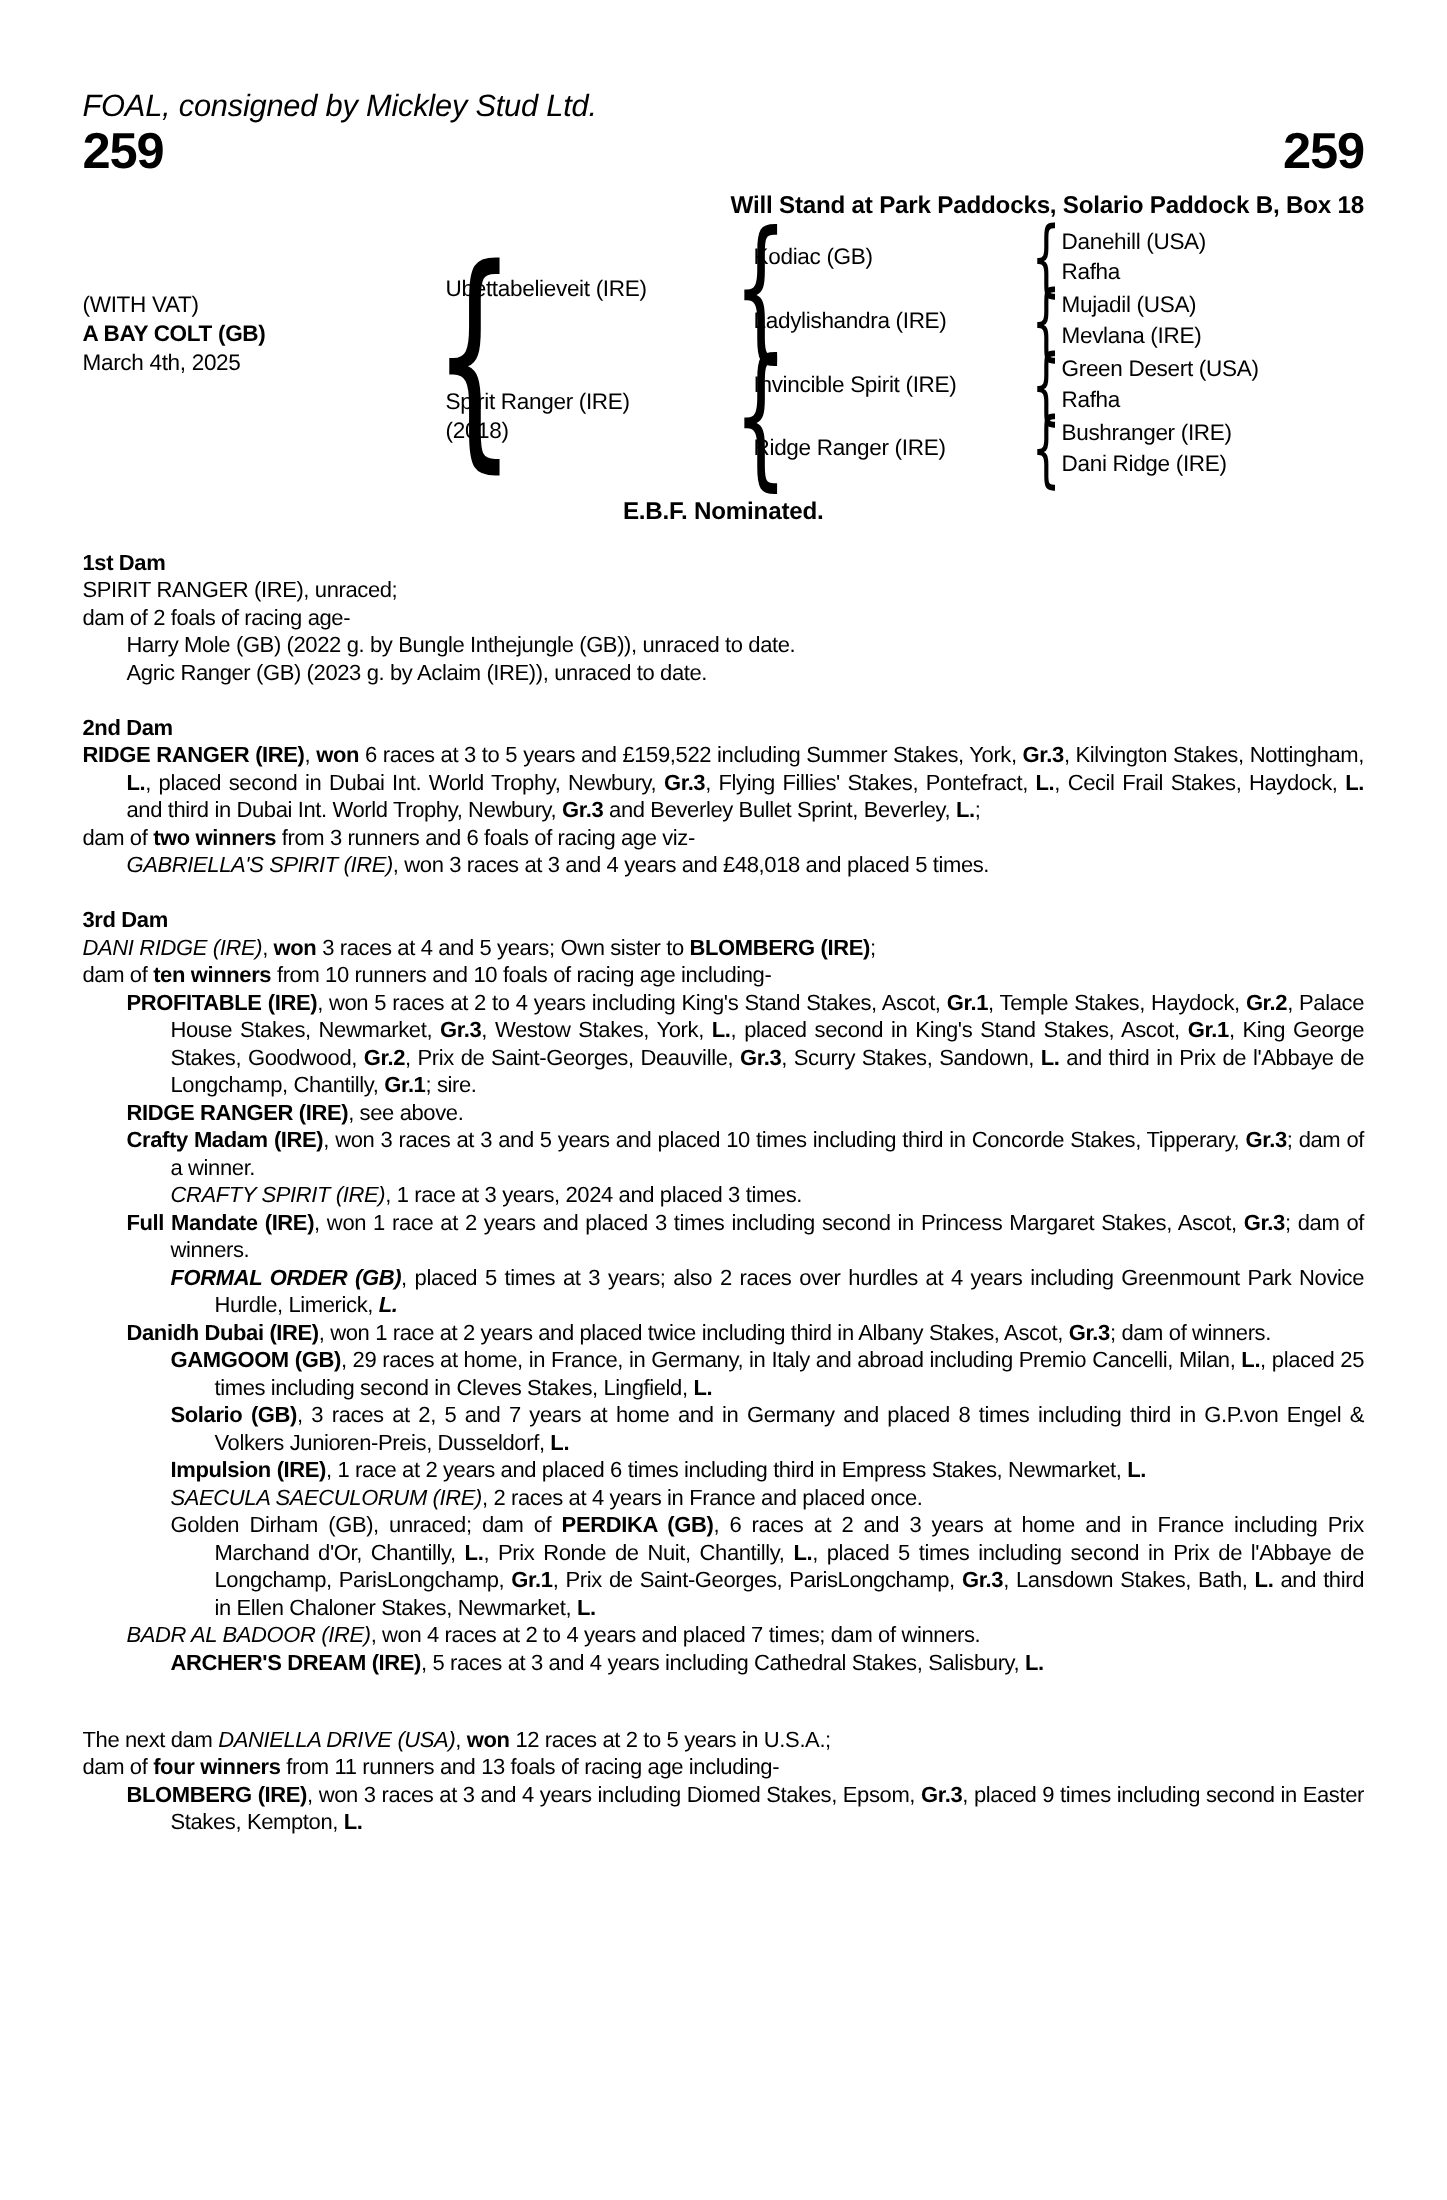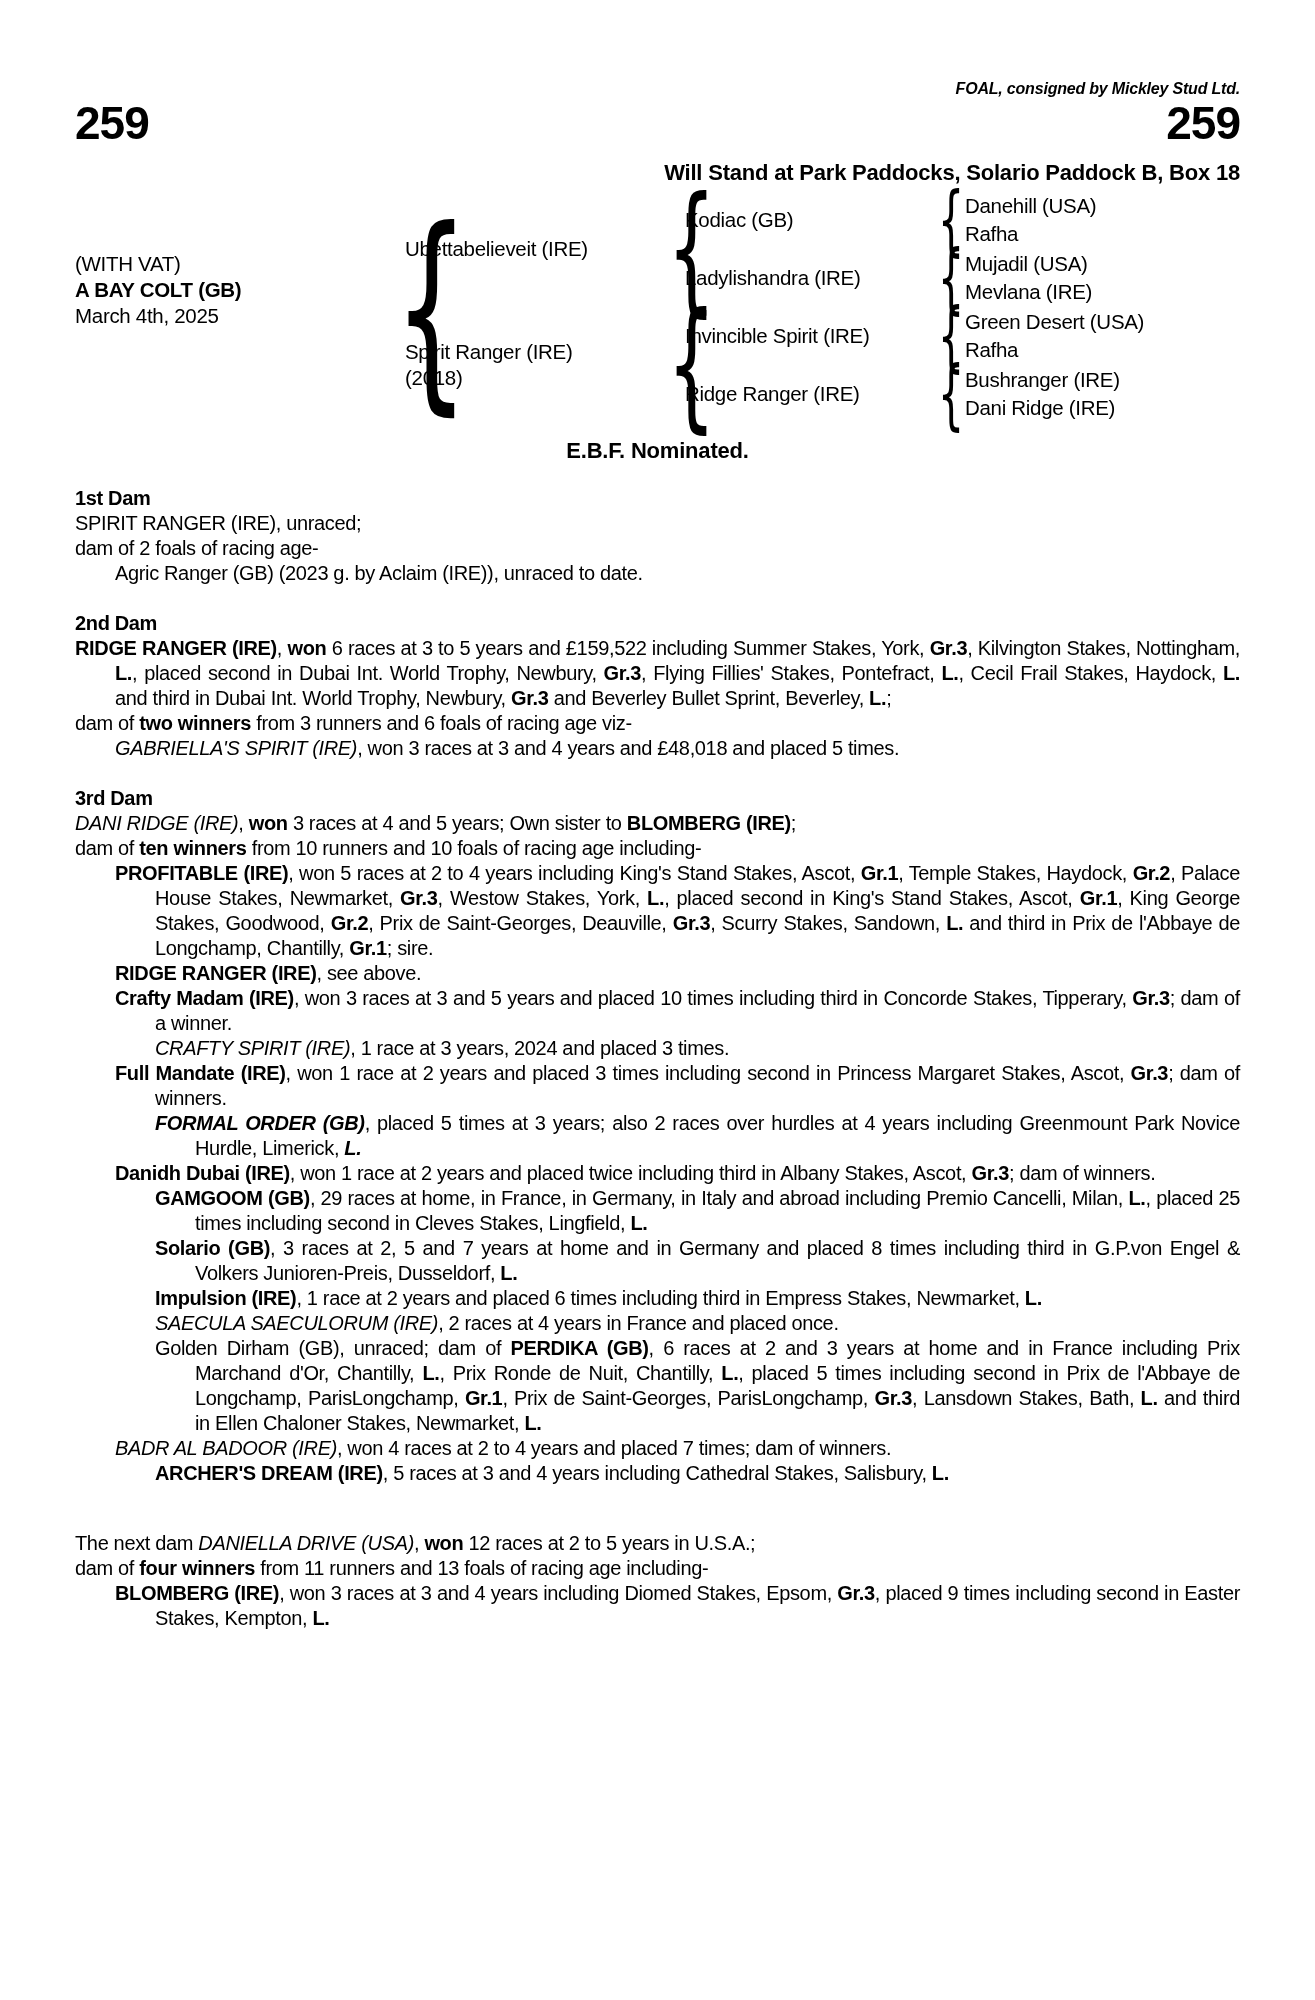--- a/index.html
+++ b/index.html
@@ -4,21 +4,21 @@
 <style>
   html,body{margin:0;padding:0;background:#ffffff;}
   body{
     width:1315px;height:2000px;overflow:hidden;
     font-family:"Liberation Sans",sans-serif;
     color:#000;
     -webkit-font-smoothing:antialiased;
   }
   .page{padding:80px 75px 0 75px;width:1165px;}
   .consignor{
-    text-align:right;font-style:italic;font-size:16px;font-weight:700;
+    text-align:left;font-style:italic;font-size:28px;font-weight:400;
     letter-spacing:-0.2px;
   }
   .lot-row{
     display:flex;justify-content:space-between;align-items:flex-start;
     margin-top:2px;height:52px;
   }
   .lot-num{font-size:46px;font-weight:bold;letter-spacing:-1px;line-height:1;}
   .stand-line{font-size:22px;font-weight:bold;letter-spacing:-0.2px;margin-top:8px;text-align:right;}
   
   .ped{position:relative;height:234px;margin-top:8px;font-size:20.5px;letter-spacing:-0.3px;}
@@ -92,20 +92,21 @@
     <span class="nd" style="left:890px;top:202px">Dani Ridge (IRE)</span>
   </div>
 
   <div class="ebf">E.B.F. Nominated.</div>
 
   <div class="cat">
       <div class="section first">
         <div class="sec-heading">1st Dam</div>
         <p class="para ind0"><span>SPIRIT RANGER (IRE), unraced;</span></p>
         <p class="para ind0"><span>dam of 2 foals of racing age-</span></p>
+        <p class="para ind1"><span>Harry Mole (GB) (2022 g. by Bungle Inthejungle (GB)), unraced to date.</span></p>
         <p class="para ind1"><span>Agric Ranger (GB) (2023 g. by Aclaim (IRE)), unraced to date.</span></p>
       </div>
       <div class="section">
         <div class="sec-heading">2nd Dam</div>
         <p class="para ind0"><span class="s-b">RIDGE RANGER (IRE)</span><span>, </span><span class="s-b">won</span><span> 6 races at 3 to 5 years and £159,522 including Summer Stakes, York, </span><span class="s-b">Gr.3</span><span>, Kilvington Stakes, Nottingham, </span><span class="s-b">L.</span><span>, placed second in Dubai Int. World Trophy, Newbury, </span><span class="s-b">Gr.3</span><span>, Flying Fillies' Stakes, Pontefract, </span><span class="s-b">L.</span><span>, Cecil Frail Stakes, Haydock, </span><span class="s-b">L.</span><span> and third in Dubai Int. World Trophy, Newbury, </span><span class="s-b">Gr.3</span><span> and Beverley Bullet Sprint, Beverley, </span><span class="s-b">L.</span><span>;</span></p>
         <p class="para ind0"><span>dam of </span><span class="s-b">two winners</span><span> from 3 runners and 6 foals of racing age viz-</span></p>
         <p class="para ind1"><span class="s-i">GABRIELLA'S SPIRIT (IRE)</span><span>, won 3 races at 3 and 4 years and £48,018 and placed 5 times.</span></p>
       </div>
       <div class="section">
         <div class="sec-heading">3rd Dam</div>

